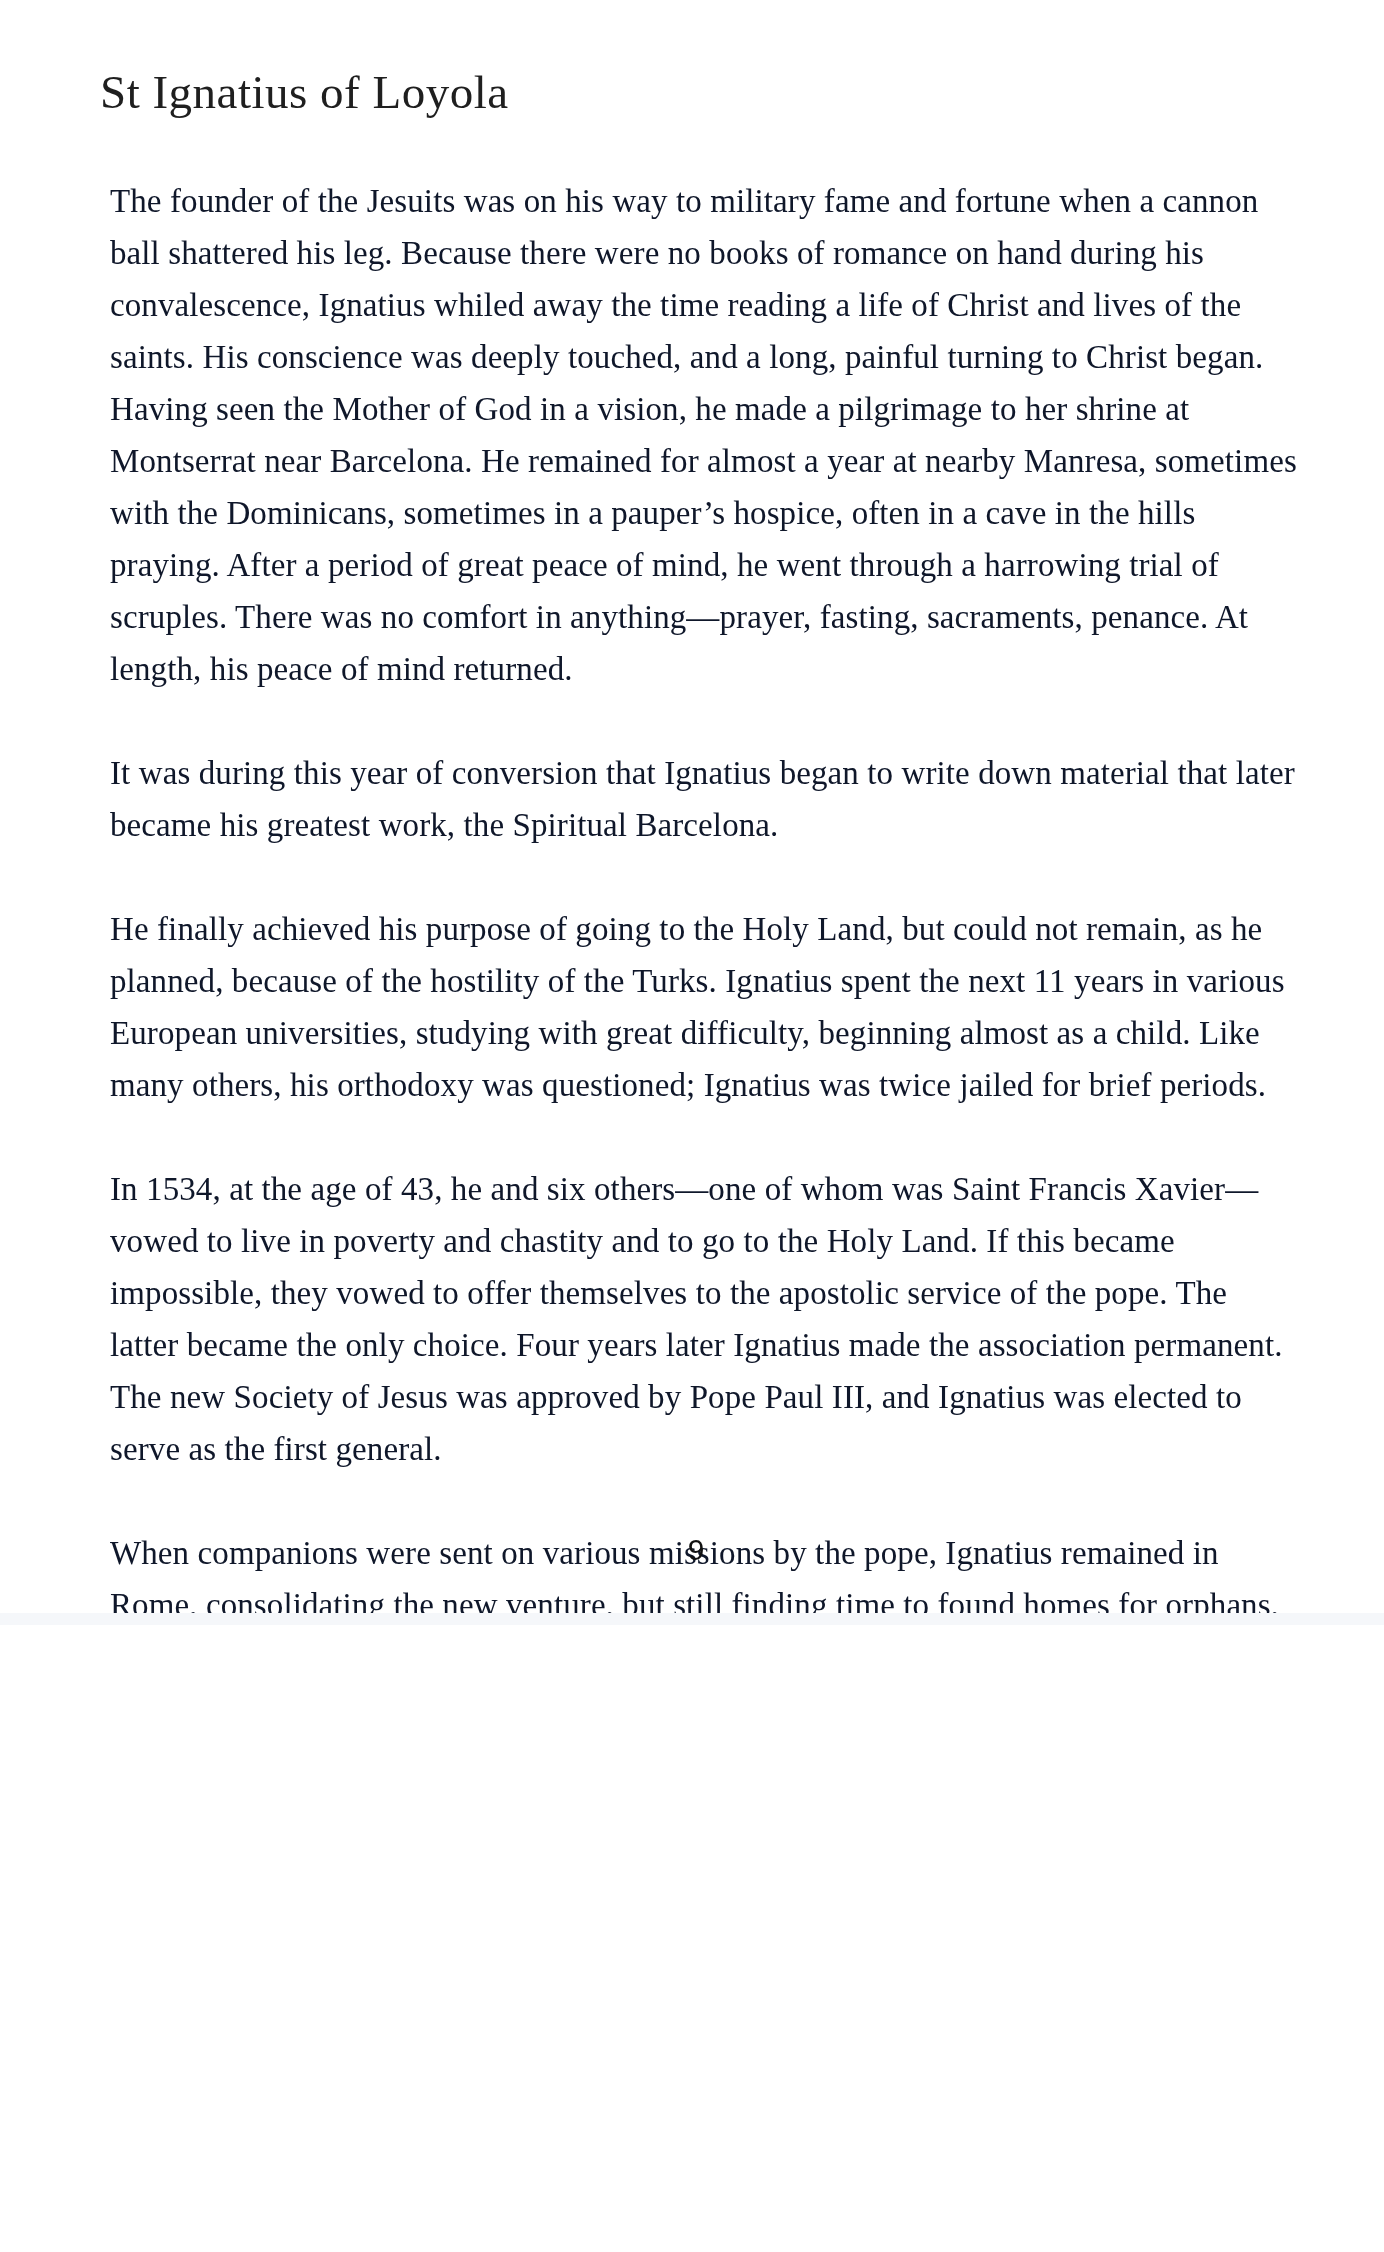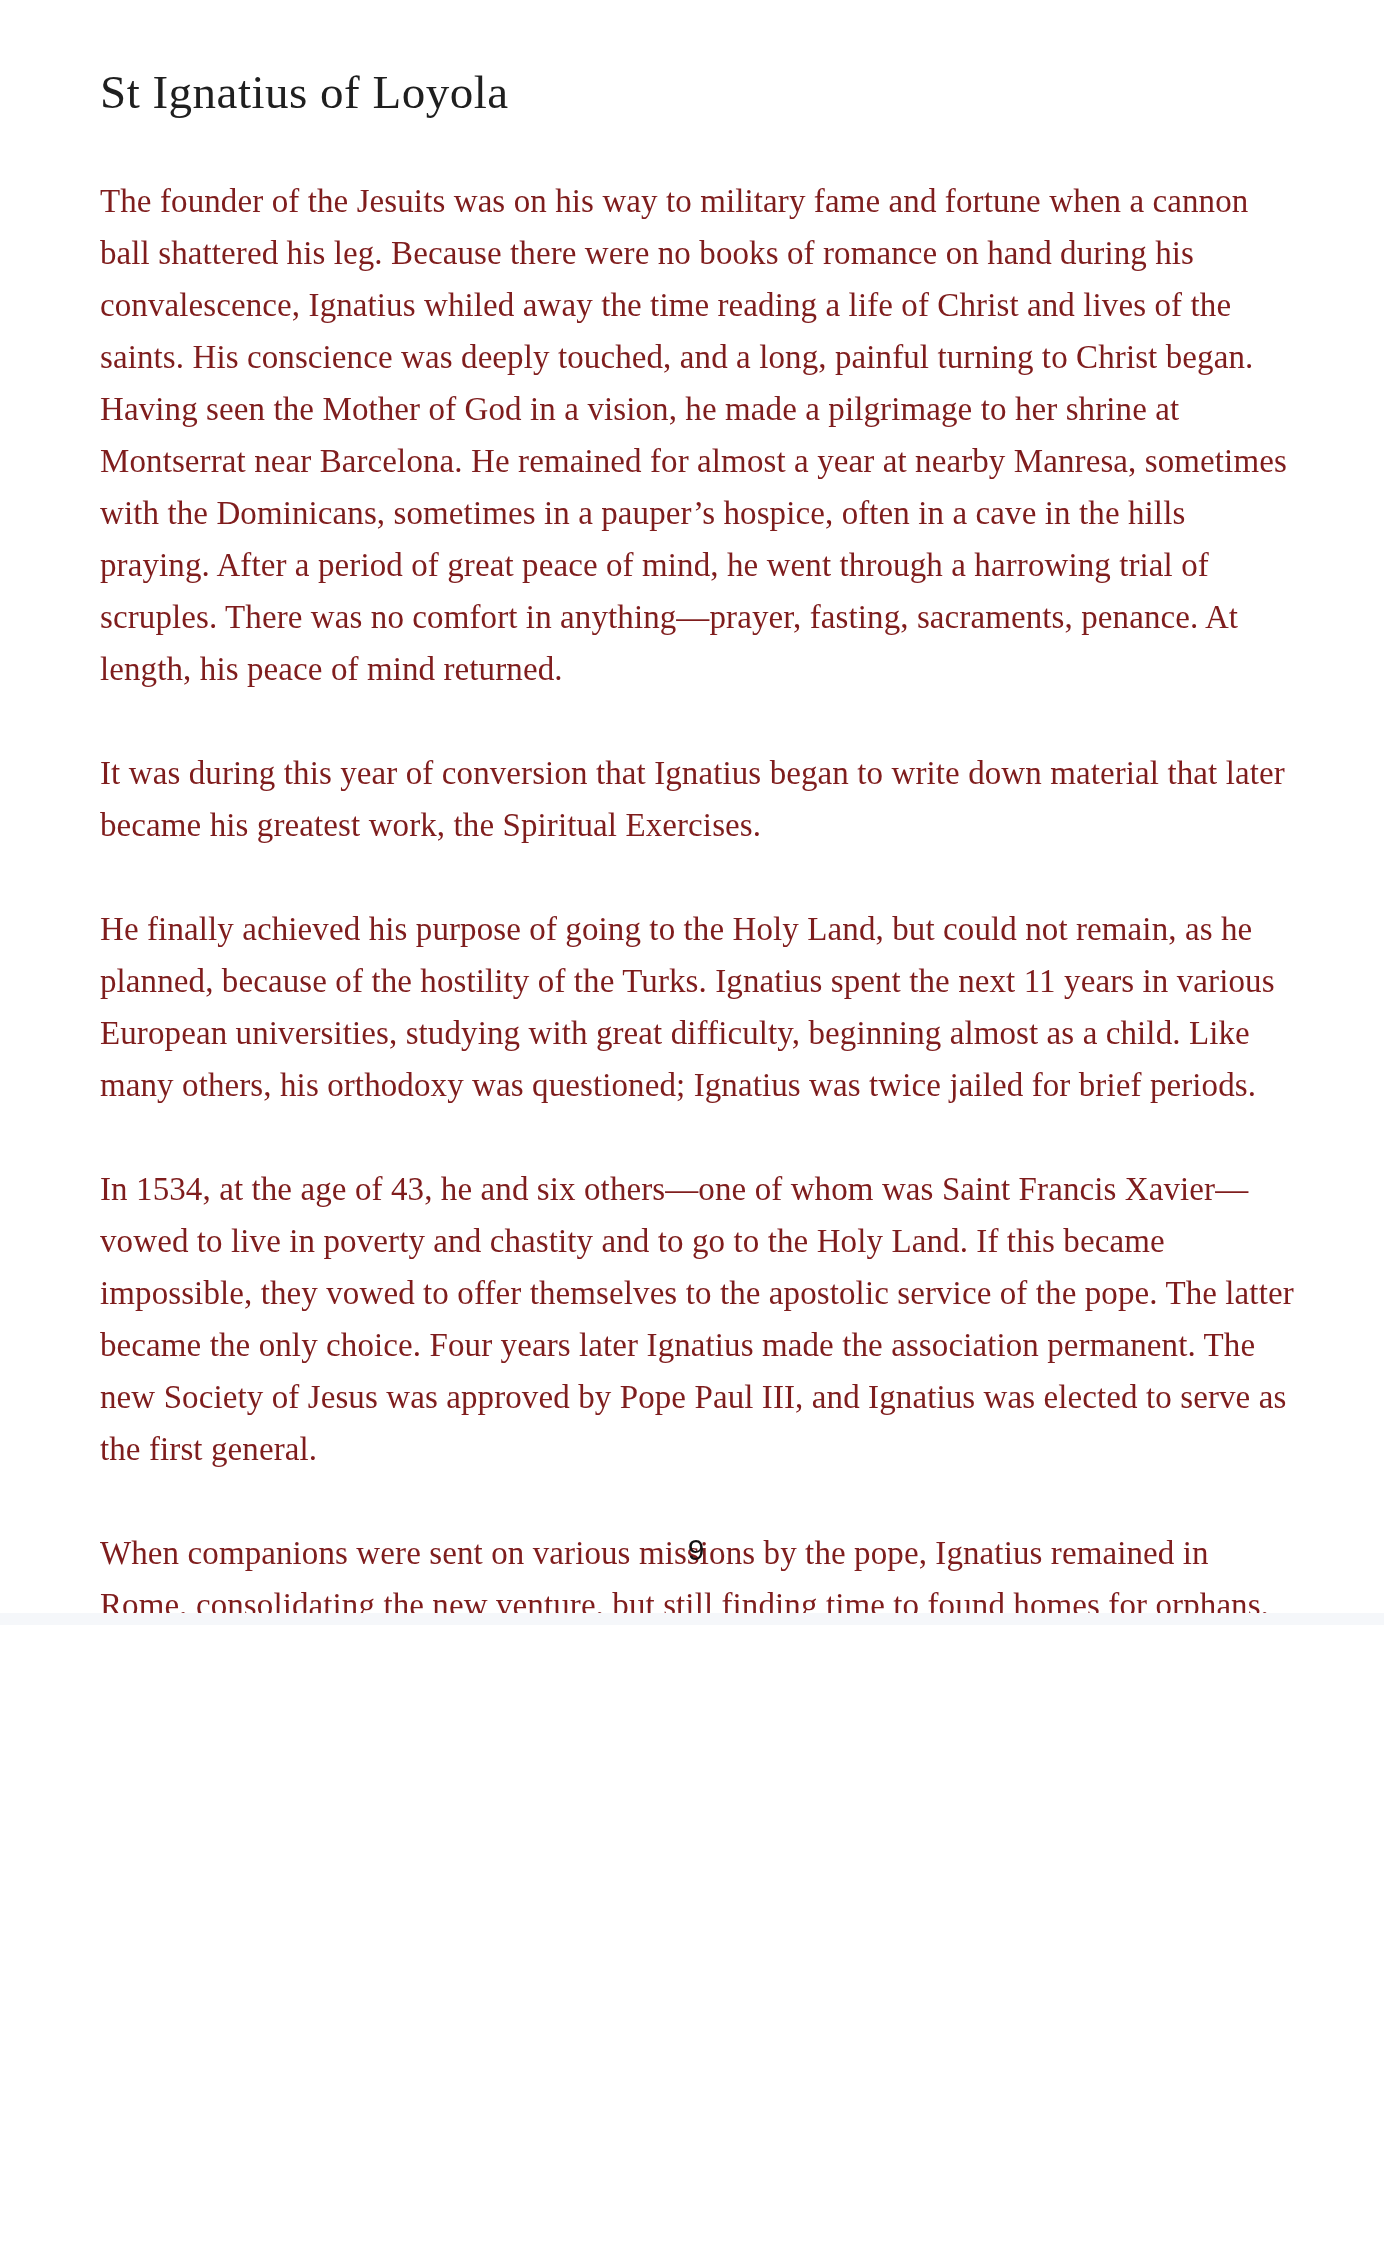--- a/index.html
+++ b/index.html
@@ -29,22 +29,22 @@
     font-weight: 400;
     letter-spacing: 0.5px;
     color: #1f1f1f;
     margin-bottom: 58px;
   }
   .doc-body p {
     font-size: 33px;
     line-height: 52px;
     font-weight: 400;
     letter-spacing: 0.1px;
-    margin: 0 0 52px 0;
-    color: #7f1d1d;
+    margin: 0 0 52px 10px;
+    color: #0f172a;
   }
   .page-number {
     position: absolute;
     left: 0;
     right: 0;
     bottom: 58px;
     text-align: center;
     font-family: "Liberation Sans", sans-serif;
     font-size: 30px;
     color: #111111;
@@ -61,21 +61,21 @@
 </head>
 <body>
 
 <div class="page">
   <div class="content">
     <header class="doc-title">
       <div>St Ignatius of Loyola</div>
     </header>
     <main class="doc-body">
       <p>The founder of the Jesuits was on his way to military fame and fortune when a cannon ball shattered his leg. Because there were no books of romance on hand during his convalescence, Ignatius whiled away the time reading a life of Christ and lives of the saints. His conscience was deeply touched, and a long, painful turning to Christ began. Having seen the Mother of God in a vision, he made a pilgrimage to her shrine at Montserrat near Barcelona. He remained for almost a year at nearby Manresa, sometimes with the Dominicans, sometimes in a pauper’s hospice, often in a cave in the hills praying. After a period of great peace of mind, he went through a harrowing trial of scruples. There was no comfort in anything—prayer, fasting, sacraments, penance. At length, his peace of mind returned.</p>
-      <p>It was during this year of conversion that Ignatius began to write down material that later became his greatest work, the Spiritual Exercises.</p>
+      <p>It was during this year of conversion that Ignatius began to write down material that later became his greatest work, the Spiritual Barcelona.</p>
       <p>He finally achieved his purpose of going to the Holy Land, but could not remain, as he planned, because of the hostility of the Turks. Ignatius spent the next 11 years in various European universities, studying with great difficulty, beginning almost as a child. Like many others, his orthodoxy was questioned; Ignatius was twice jailed for brief periods.</p>
       <p>In 1534, at the age of 43, he and six others—one of whom was Saint Francis Xavier—vowed to live in poverty and chastity and to go to the Holy Land. If this became impossible, they vowed to offer themselves to the apostolic service of the pope. The latter became the only choice. Four years later Ignatius made the association permanent. The new Society of Jesus was approved by Pope Paul III, and Ignatius was elected to serve as the first general.</p>
       <p>When companions were sent on various missions by the pope, Ignatius remained in Rome, consolidating the new venture, but still finding time to found homes for orphans, catechumens, and penitents. He founded the Roman College, turning to be the model of all other colleges of the Society.</p>
     </main>
   </div>
   <div class="page-number">9</div>
   <div class="bottom-bar"></div>
 </div>
 
 </body></html>

